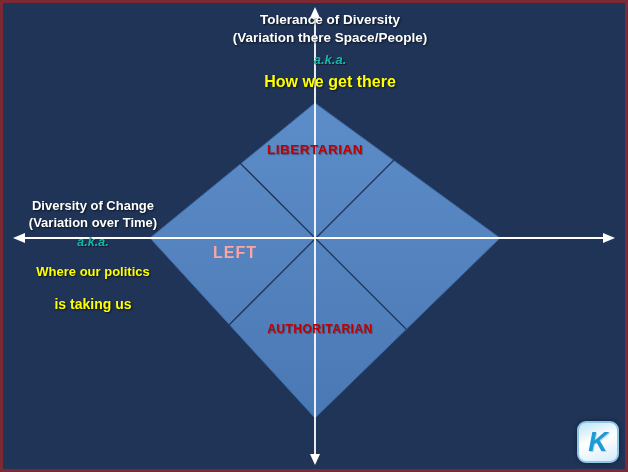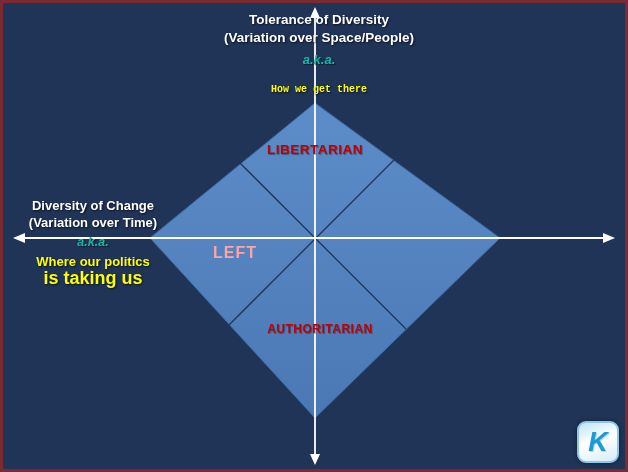--- a/index.html
+++ b/index.html
@@ -13,30 +13,30 @@
     font-family:"Liberation Sans", sans-serif;
   }
   .layer{position:absolute;left:0;top:0;}
   .txt{position:absolute;font-weight:bold;text-align:center;}
   .white{color:#ffffff;text-shadow:1px 1px 2px rgba(0,0,0,.65);}
   .yellow{color:#ffff00;text-shadow:1px 1px 2px rgba(0,0,0,.65);}
   .gray{color:#14b8a6;font-style:italic;text-shadow:1px 1px 1px rgba(0,0,0,.5);}
   .red{color:#c00000;text-shadow:1px 1px 1px rgba(0,0,0,.35);letter-spacing:.5px;}
   .navy{color:#fca5a5;letter-spacing:1px;}
 
-  .top-block{left:136px;top:8px;width:360px;}
+  .top-block{left:147px;top:8px;width:360px;}
   .top-block .l{font-size:13.5px;line-height:18px;}
   .top-block .aka{font-size:13px;line-height:18px;margin-top:4px;}
-  .top-block .sub{font-size:10px;line-height:18px;margin-top:12px;font-family:Liberation Mono, monospace;}
+  .top-block .sub{font-size:16px;line-height:18px;margin-top:4px;}
 
   .left-block{left:4px;top:194px;width:172px;}
   .left-block .l{font-size:13px;line-height:17px;}
   .left-block .aka{font-size:12.5px;line-height:17px;margin-top:3px;}
-  .left-block .sub{font-size:13px;line-height:17px;margin-top:2px;}
-  .left-block .sub2{font-size:18px;line-height:17px;}
+  .left-block .sub{font-size:13px;line-height:17px;margin-top:12px;}
+  .left-block .sub2{font-size:14px;line-height:17px;margin-top:16px;}
 
   .lbl-libertarian{left:212px;top:138px;width:200px;font-size:13.5px;line-height:18px;}
   .lbl-authoritarian{left:212px;top:317px;width:210px;font-size:12px;line-height:18px;}
   .lbl-left{left:178px;top:240px;width:108px;font-size:16px;line-height:20px;}
   .lbl-right{left:368px;top:240px;width:108px;font-size:16px;line-height:20px;}
 
   .logo{
     position:absolute;right:6px;bottom:6px;
     width:42px;height:42px;
     border-radius:9px;
@@ -75,21 +75,21 @@
     <polygon points="307,15 317,15 312,4" fill="#ffffff"></polygon>
     <polygon points="307,451 317,451 312,462" fill="#ffffff"></polygon>
 
     <line x1="20" y1="235" x2="602" y2="235" stroke="#ffffff" stroke-width="1.8"></line>
     <polygon points="22,230 22,240 10,235" fill="#ffffff"></polygon>
     <polygon points="600,230 600,240 612,235" fill="#ffffff"></polygon>
   </svg>
 
   <div class="txt top-block">
     <div class="l white">Tolerance of Diversity</div>
-    <div class="l white">(Variation over Space/People)</div>
+    <div class="l white">(Variation there Space/People)</div>
     <div class="aka gray">a.k.a.</div>
     <div class="sub yellow">How we get there</div>
   </div>
 
   <div class="txt left-block">
     <div class="l white">Diversity of Change</div>
     <div class="l white">(Variation over Time)</div>
     <div class="aka gray">a.k.a.</div>
     <div class="sub yellow">Where our politics</div>
     <div class="sub2 yellow">is taking us</div>

